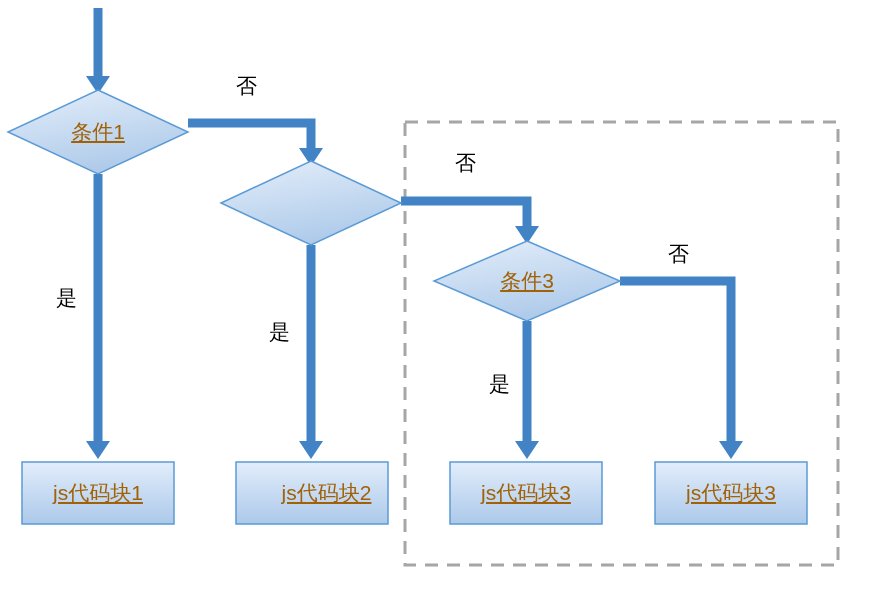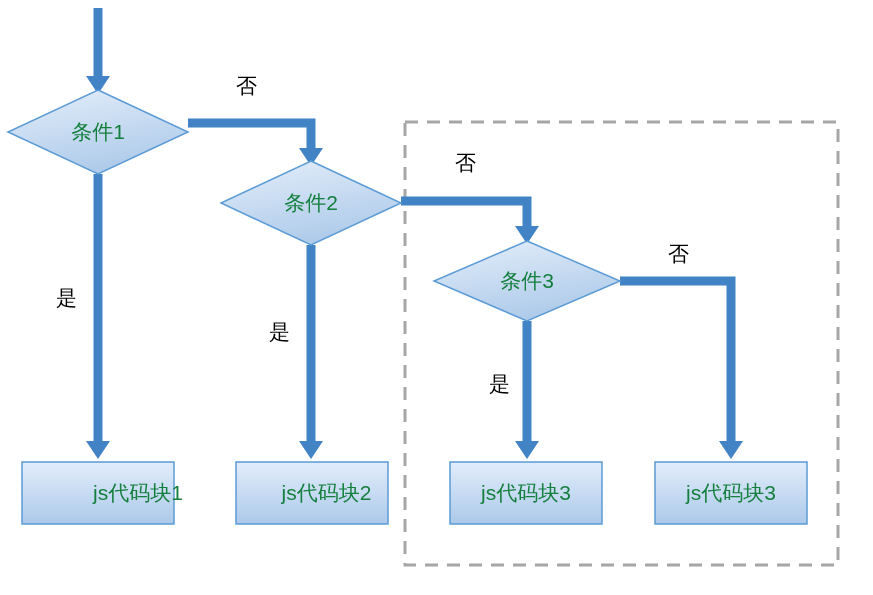--- a/index.html
+++ b/index.html
@@ -19,26 +19,27 @@
   }
   #flow-svg {
     position: absolute;
     left: 0;
     top: 0;
     width: 873px;
     height: 595px;
   }
   .node-label {
     position: absolute;
-    color: #15803d;
+    color: #a16207;
     font-size: 21px;
     line-height: 1;
     white-space: nowrap;
     text-align: center;
     pointer-events: none;
+    text-decoration: underline;
   }
   .edge-label {
     position: absolute;
     color: #000000;
     font-size: 21px;
     line-height: 1;
     white-space: nowrap;
   }
 </style>
 </head>
@@ -99,24 +100,23 @@
     <polygon points="311,161 401,203 311,245 221,203" fill="url(#diamondGrad)" stroke="#5B9BD5" stroke-width="1.5"></polygon>
     <polygon points="527,241 620,281 527,321 434,281" fill="url(#diamondGrad)" stroke="#5B9BD5" stroke-width="1.5"></polygon>
 
     <rect x="22" y="462" width="152" height="62" fill="url(#boxGrad)" stroke="#5B9BD5" stroke-width="1.5"></rect>
     <rect x="236" y="462" width="152" height="62" fill="url(#boxGrad)" stroke="#5B9BD5" stroke-width="1.5"></rect>
     <rect x="450" y="462" width="152" height="62" fill="url(#boxGrad)" stroke="#5B9BD5" stroke-width="1.5"></rect>
     <rect x="655" y="462" width="152" height="62" fill="url(#boxGrad)" stroke="#5B9BD5" stroke-width="1.5"></rect>
   </svg>
 
   <div class="node-label" style="left:8px; top:121px; width:180px;">条件1</div>
-  <div class="node-label" style="left:221px; top:192px; width:180px;">条件2</div>
   <div class="node-label" style="left:434px; top:270px; width:186px;">条件3</div>
 
-  <div class="node-label" style="left:22px; top:482px; width:152px;padding-left:40px;">js代码块1</div>
+  <div class="node-label" style="left:22px; top:482px; width:152px;">js代码块1</div>
   <div class="node-label" style="left:236px; top:482px; width:181px;">js代码块2</div>
   <div class="node-label" style="left:450px; top:482px; width:152px;">js代码块3</div>
   <div class="node-label" style="left:655px; top:482px; width:152px;">js代码块3</div>
 
   <div class="edge-label" style="left:236px; top:75px;">否</div>
   <div class="edge-label" style="left:56px; top:287px;">是</div>
   <div class="edge-label" style="left:455px; top:152px;">否</div>
   <div class="edge-label" style="left:269px; top:321px;">是</div>
   <div class="edge-label" style="left:668px; top:243px;">否</div>
   <div class="edge-label" style="left:489px; top:373px;">是</div>

